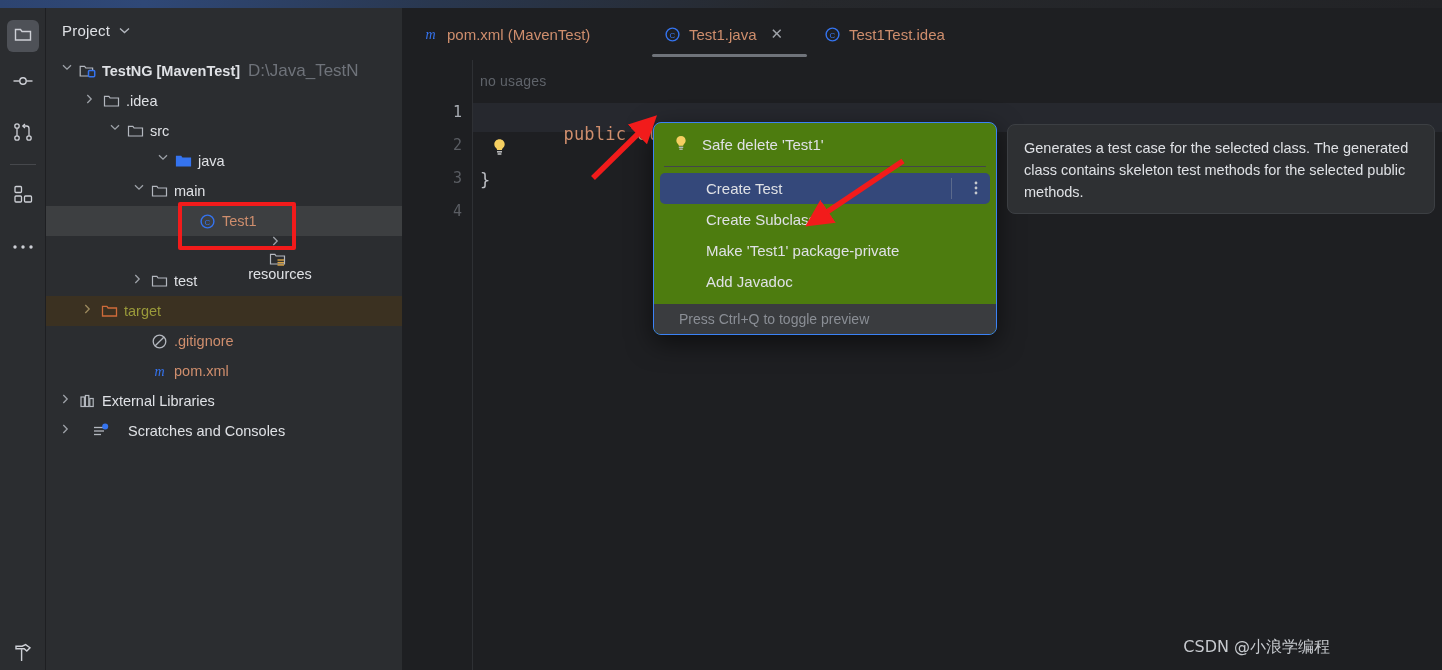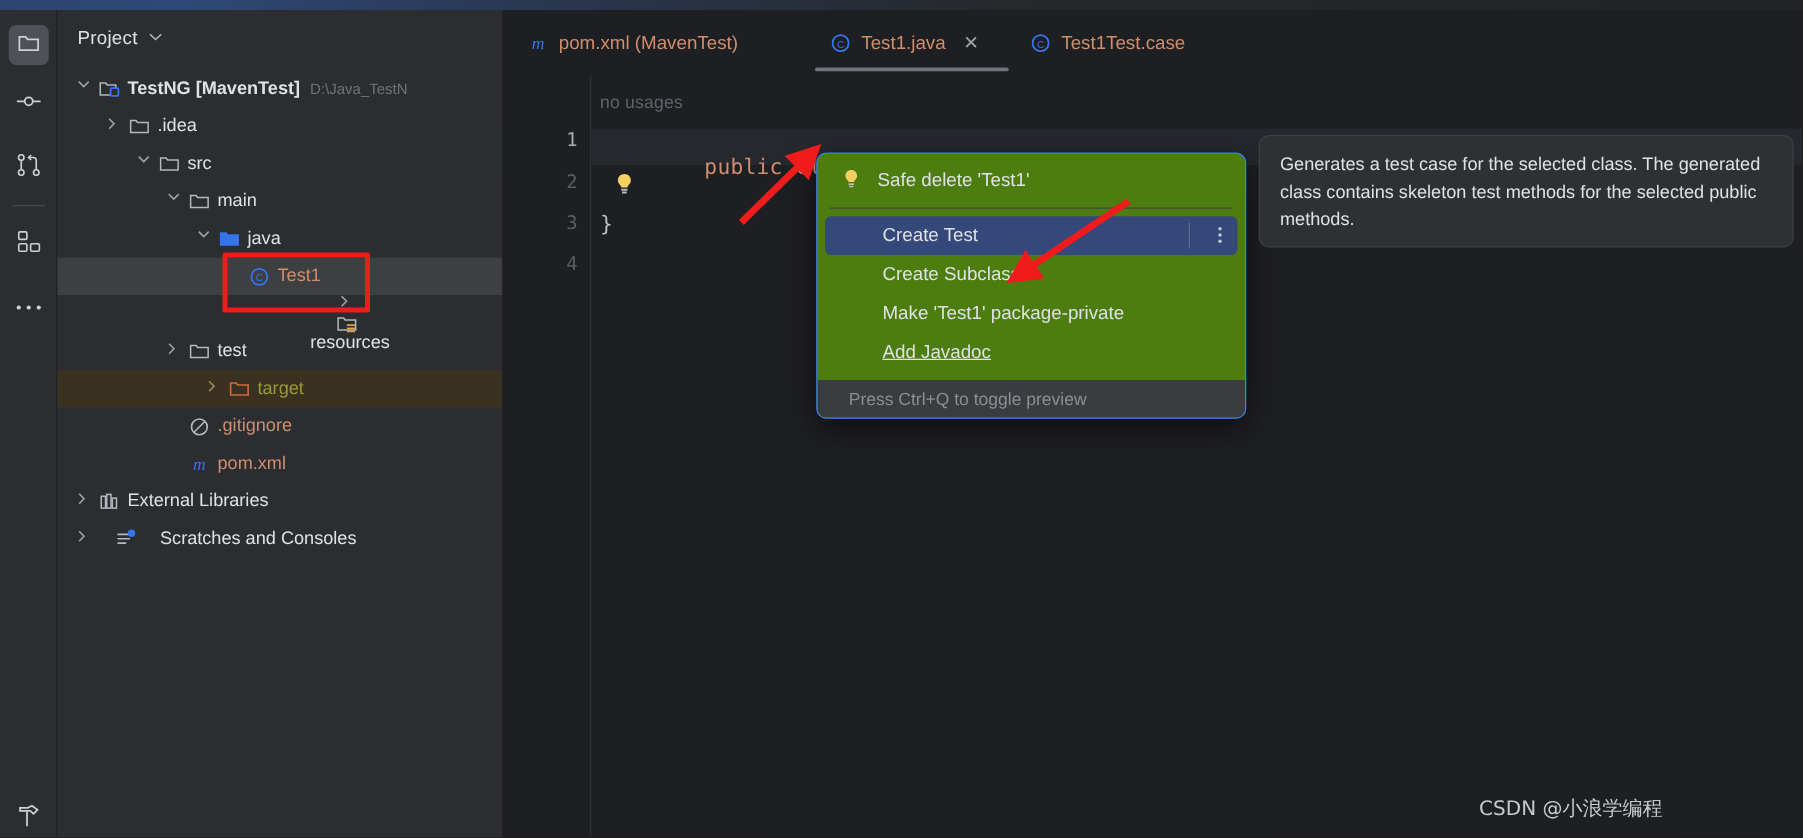--- a/index.html
+++ b/index.html
@@ -48,21 +48,21 @@
   }
   .trow.sel { background: #3d3f41; }
   .trow.excluded { background: #3b3121; }
   .arrow {
     width: 14px; height: 14px; margin-right: 3px; flex: 0 0 14px;
     position: relative; color: #9ea2a8;
   }
   .arrow svg { display:block; }
   .ticon { width: 17px; height: 17px; margin-right: 6px; flex: 0 0 17px; display:flex; align-items:center; justify-content:center;}
   .tlabel { line-height: 1; }
-  .tpath { color: #6f737a; font-size: 12px; margin-left: 8px; }
+  .tpath { color: #6f737a; font-size: 17px; margin-left: 8px; }
   .bold { font-weight: bold; }
   .clr-file { color: #cf8e6d; }
   .clr-excl { color: #9a9a3a; }
   .clr-norm { color: #dfe1e5; }
 
   
   .redbox {
     position: absolute; border: 4px solid #f21b1b; border-radius: 2px;
     pointer-events: none;
   }
@@ -128,21 +128,21 @@
   .mi-more { position: absolute; right: 12px; color: #c6c9ce; font-size: 14px; line-height: 1;}
   .mi-div-v { position: absolute; right: 38px; top: 5px; width: 1px; height: 21px; background: #5b6a8c; }
   .menu-sep { height: 1px; background: #43464a; margin: 6px 10px; }
   .menu-footer {
     margin-top: 7px; background: #3a3c3f; height: 30px; display: flex; align-items: center;
     padding-left: 25px; font-size: 14px; color: #8a8e95;
   }
 
   
   .tooltip {
-    position: absolute; left: 1007px; top: 108px; width: 428px; height: 90px;
+    position: absolute; left: 1007px; top: 124px; width: 428px; height: 90px;
     background: #2e3033; border: 1px solid #3c3f43; border-radius: 8px;
     padding: 12px 16px; font-size: 14.5px; line-height: 22px; color: #dfe1e5;
   }
 
   
   .arrows { position: absolute; left: 0; top: 0; width: 1442px; height: 670px; pointer-events: none; }
 
   
   .watermark {
     position: absolute; right: 14px; bottom: 12px;
@@ -271,46 +271,46 @@
             </svg>
         </span>
         <span class="ticon">
           <svg width="17" height="16" viewBox="0 0 17 16" fill="none" stroke="#b4b8bf" stroke-width="1.2">
               <path d="M1.5 3.4h4.4l1.2 1.6h8.4v8H1.5z"></path>
             </svg>
         </span>
         <span class="tlabel clr-norm">src</span>
       </div>
 
-      <div class="trow" style="padding-left:88px;">
+      <div class="trow" style="padding-left:112px;">
         <span class="arrow">
           <svg width="10" height="7" viewBox="0 0 10 7" fill="none" stroke="#9ea2a8" stroke-width="1.3">
               <path d="M1 1.3L5 5.2 9 1.3"></path>
             </svg>
         </span>
         <span class="ticon">
+          <svg width="17" height="16" viewBox="0 0 17 16" fill="none">
+              <path d="M1.5 3.4h4.4l1.2 1.6h8.4v8H1.5z" fill="#3574f0" stroke="#3574f0" stroke-width="1.2"></path>
+            </svg>
+        </span>
+        <span class="tlabel clr-norm">java</span>
+      </div>
+
+      <div class="trow" style="padding-left:88px;">
+        <span class="arrow">
+          <svg width="10" height="7" viewBox="0 0 10 7" fill="none" stroke="#9ea2a8" stroke-width="1.3">
+              <path d="M1 1.3L5 5.2 9 1.3"></path>
+            </svg>
+        </span>
+        <span class="ticon">
           <svg width="17" height="16" viewBox="0 0 17 16" fill="none" stroke="#b4b8bf" stroke-width="1.2">
               <path d="M1.5 3.4h4.4l1.2 1.6h8.4v8H1.5z"></path>
             </svg>
         </span>
         <span class="tlabel clr-norm">main</span>
-      </div>
-
-      <div class="trow" style="padding-left:112px;">
-        <span class="arrow">
-          <svg width="10" height="7" viewBox="0 0 10 7" fill="none" stroke="#9ea2a8" stroke-width="1.3">
-              <path d="M1 1.3L5 5.2 9 1.3"></path>
-            </svg>
-        </span>
-        <span class="ticon">
-          <svg width="17" height="16" viewBox="0 0 17 16" fill="none">
-              <path d="M1.5 3.4h4.4l1.2 1.6h8.4v8H1.5z" fill="#3574f0" stroke="#3574f0" stroke-width="1.2"></path>
-            </svg>
-        </span>
-        <span class="tlabel clr-norm">java</span>
       </div>
 
       <div class="trow sel" style="padding-left:136px;">
         <span class="arrow"></span>
         <span class="ticon">
           <svg width="17" height="17" viewBox="0 0 17 17" fill="none">
             <circle cx="8.5" cy="8.5" r="6.4" stroke="#3574f0" stroke-width="1.4"></circle>
             <text x="8.5" y="12" text-anchor="middle" font-size="8" fill="#3574f0" font-family="Liberation Sans, sans-serif">C</text>
           </svg>
         </span>
@@ -341,21 +341,21 @@
             </svg>
         </span>
         <span class="ticon">
           <svg width="17" height="16" viewBox="0 0 17 16" fill="none" stroke="#b4b8bf" stroke-width="1.2">
               <path d="M1.5 3.4h4.4l1.2 1.6h8.4v8H1.5z"></path>
             </svg>
         </span>
         <span class="tlabel clr-norm">test</span>
       </div>
 
-      <div class="trow excluded" style="padding-left:120px;">
+      <div class="trow excluded" style="padding-left:38px;">
         <span class="arrow">
           <svg width="7" height="10" viewBox="0 0 7 10" fill="none" stroke="#9c8a5e" stroke-width="1.3">
               <path d="M1.3 1L5.2 5 1.3 9"></path>
             </svg>
         </span>
         <span class="ticon">
           <svg width="17" height="16" viewBox="0 0 17 16" fill="none" stroke="#cf6b3a" stroke-width="1.3">
               <path d="M1.5 3.4h4.4l1.2 1.6h8.4v8H1.5z"></path>
             </svg>
         </span>
@@ -443,21 +443,21 @@
       </div>
       <div class="tab-underline" style="left:250px; width:155px;"></div>
 
       <div class="tab" style="left:410px;">
         <span class="ticon">
           <svg width="17" height="17" viewBox="0 0 17 17" fill="none">
             <circle cx="8.5" cy="8.5" r="6.4" stroke="#3574f0" stroke-width="1.4"></circle>
             <text x="8.5" y="12" text-anchor="middle" font-size="8" fill="#3574f0" font-family="Liberation Sans, sans-serif">C</text>
           </svg>
         </span>
-        <span>Test1Test.case</span>
+        <span>Test1Test.idea</span>
       </div>
     </div>
 
     <div class="curline"></div>
 
     <div class="gutter">
       <div class="lnum cur" style="top:43px;">1</div>
       <div class="lnum" style="top:76px;">2</div>
       <div class="lnum" style="top:109px;">3</div>
       <div class="lnum" style="top:142px;">4</div>
@@ -510,21 +510,21 @@
     </div>
 
     <div class="mi" style="padding-left:46px;">
       <span>Create Subclass</span>
     </div>
 
     <div class="mi" style="padding-left:46px;">
       <span>Make 'Test1' package-private</span>
     </div>
 
-    <div class="mi" style="padding-left:46px;text-decoration:underline;">
+    <div class="mi" style="padding-left:46px;">
       <span>Add Javadoc</span>
     </div>
 
     <div class="menu-footer">Press Ctrl+Q to toggle preview</div>
   </div>
 
   <div class="tooltip">Generates a test case for the selected class. The generated class contains skeleton test methods for the selected public methods.</div>
 
   <div class="redbox" style="left:178px; top:202px; width:118px; height:48px;"></div>
 

